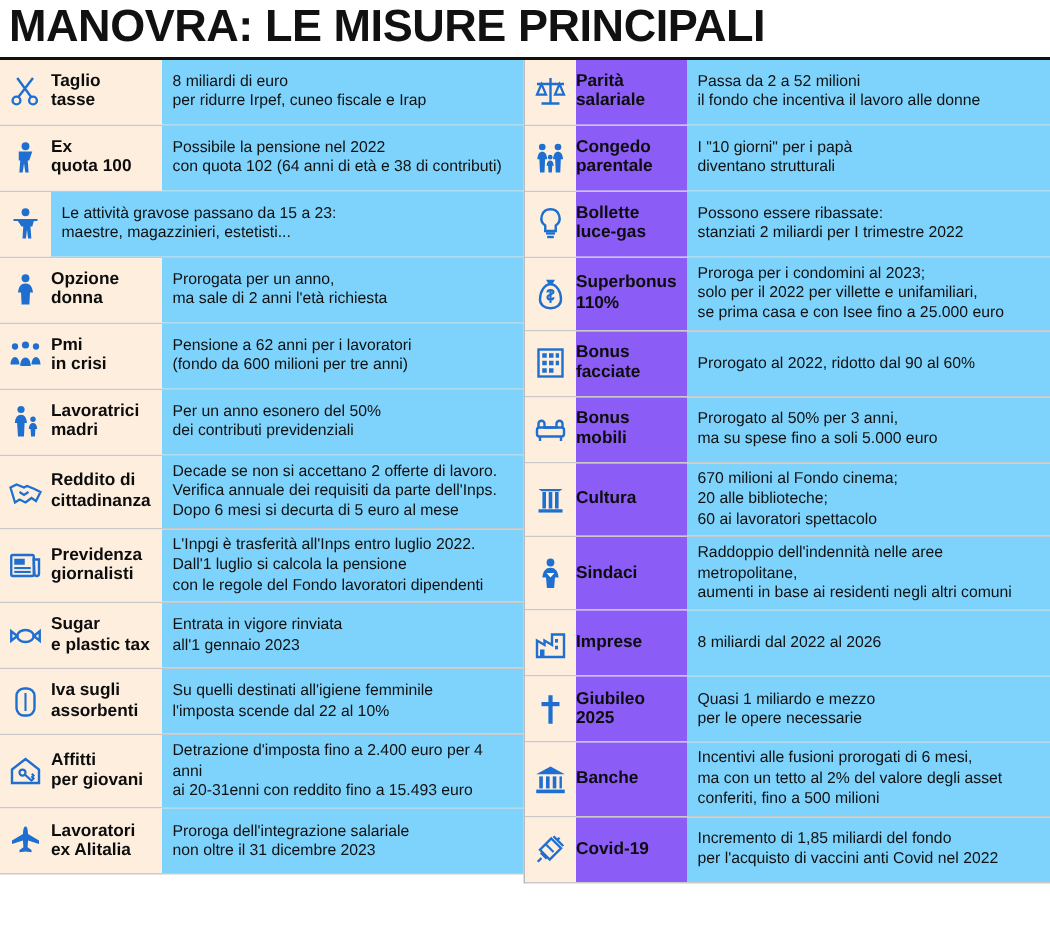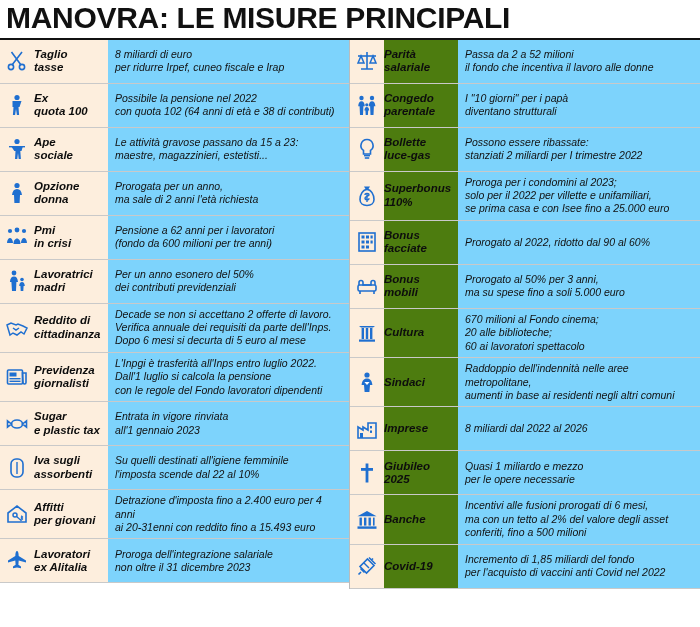--- a/index.html
+++ b/index.html
@@ -29,21 +29,20 @@
     font-family: "Liberation Sans", sans-serif;
   }
   .grid {
     display: flex;
     width: 700px;
   }
   .col {
     width: 350px;
     display: flex;
     flex-direction: column;
-    font-style: italic;
   }
   .col.left { border-right: 1px solid #bbb; }
   .row {
     display: flex;
     align-items: stretch;
     border-bottom: 1px solid #c9c9c9;
     min-height: 44px;
   }
   .row:last-child { border-bottom: 1px solid #c9c9c9; }
   .icon-cell {
@@ -72,21 +71,21 @@
     display: flex;
     align-items: center;
     font-size: 10.5px;
     line-height: 1.28;
     padding: 4px 6px 4px 7px;
     color: #111;
     background: #7dd3fc;
   }
   .desc-cell span { display: block; }
   .col.right .icon-cell { background: #fdeedd; }
-  .col.right .label-cell { background: #4d7c0f; }
+  .col.right .label-cell { background: #8b5cf6; }
   svg { display: block; }
   .footer {
     position: absolute;
     bottom: 0;
     left: 0;
     width: 700px;
     height: 11px;
     display: flex;
     justify-content: space-between;
     align-items: center;
@@ -150,26 +149,20 @@
           </div>
         </div>
         <div class="row">
           <div class="icon-cell">
             <svg width="24" height="24" viewBox="0 0 24 24" fill="#1f6fd0">
               <circle cx="12" cy="4.5" r="2.6"></circle>
               <path d="M6 9h12l-1.5 5h-1.2l.6 8h-2.2l-.7-6-.7 6H10l.5-8H9.3z"></path>
               <path d="M4 9h16v1.4H4z"></path>
             </svg>
           </div>
-          <div class="label-cell">
-            <div>
-              <div>Ape</div>
-              <div>sociale</div>
-            </div>
-          </div>
           <div class="desc-cell">
             <div>
               <span>Le attività gravose passano da 15 a 23:</span>
               <span>maestre, magazzinieri, estetisti...</span>
             </div>
           </div>
         </div>
         <div class="row">
           <div class="icon-cell">
             <svg width="24" height="24" viewBox="0 0 24 24" fill="#1f6fd0">

